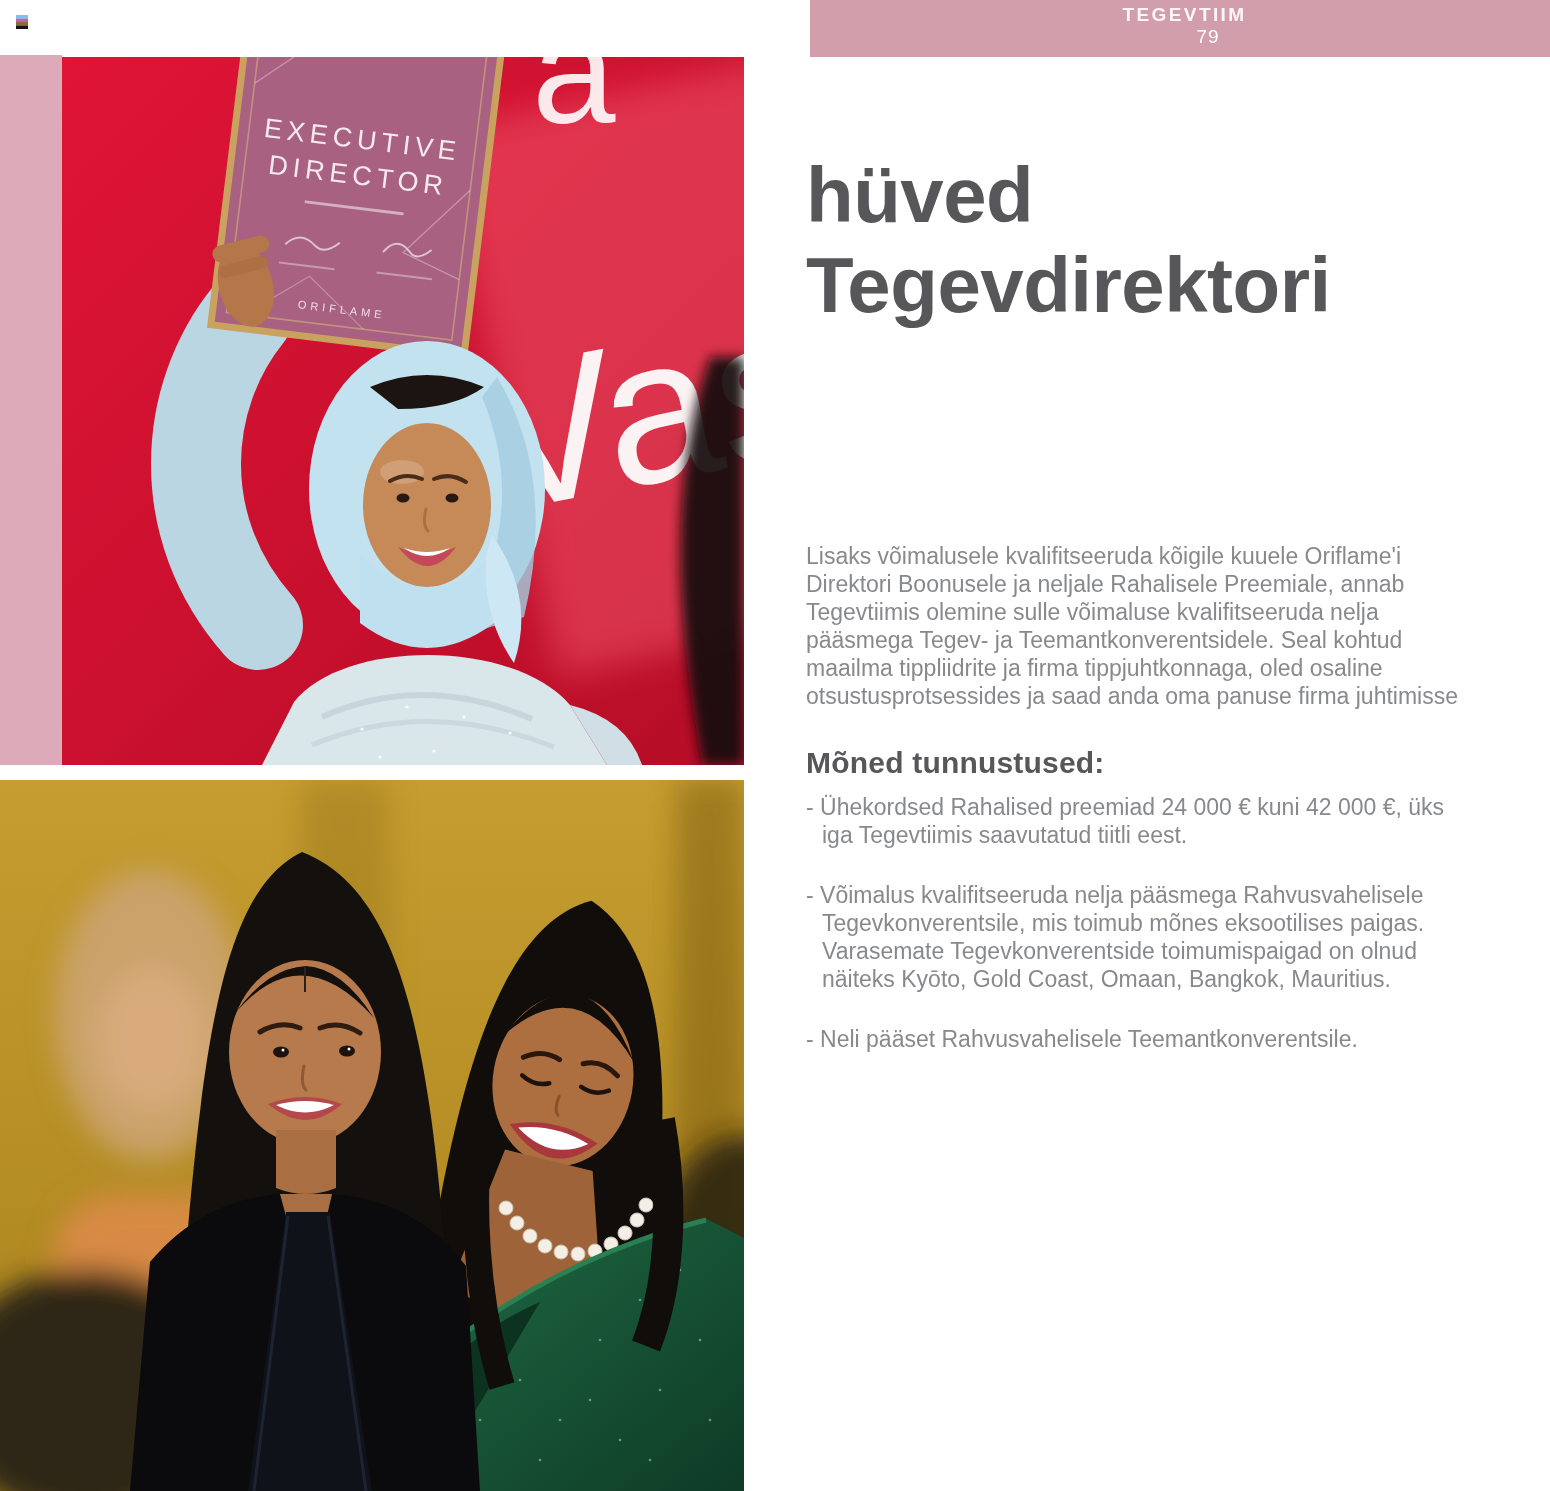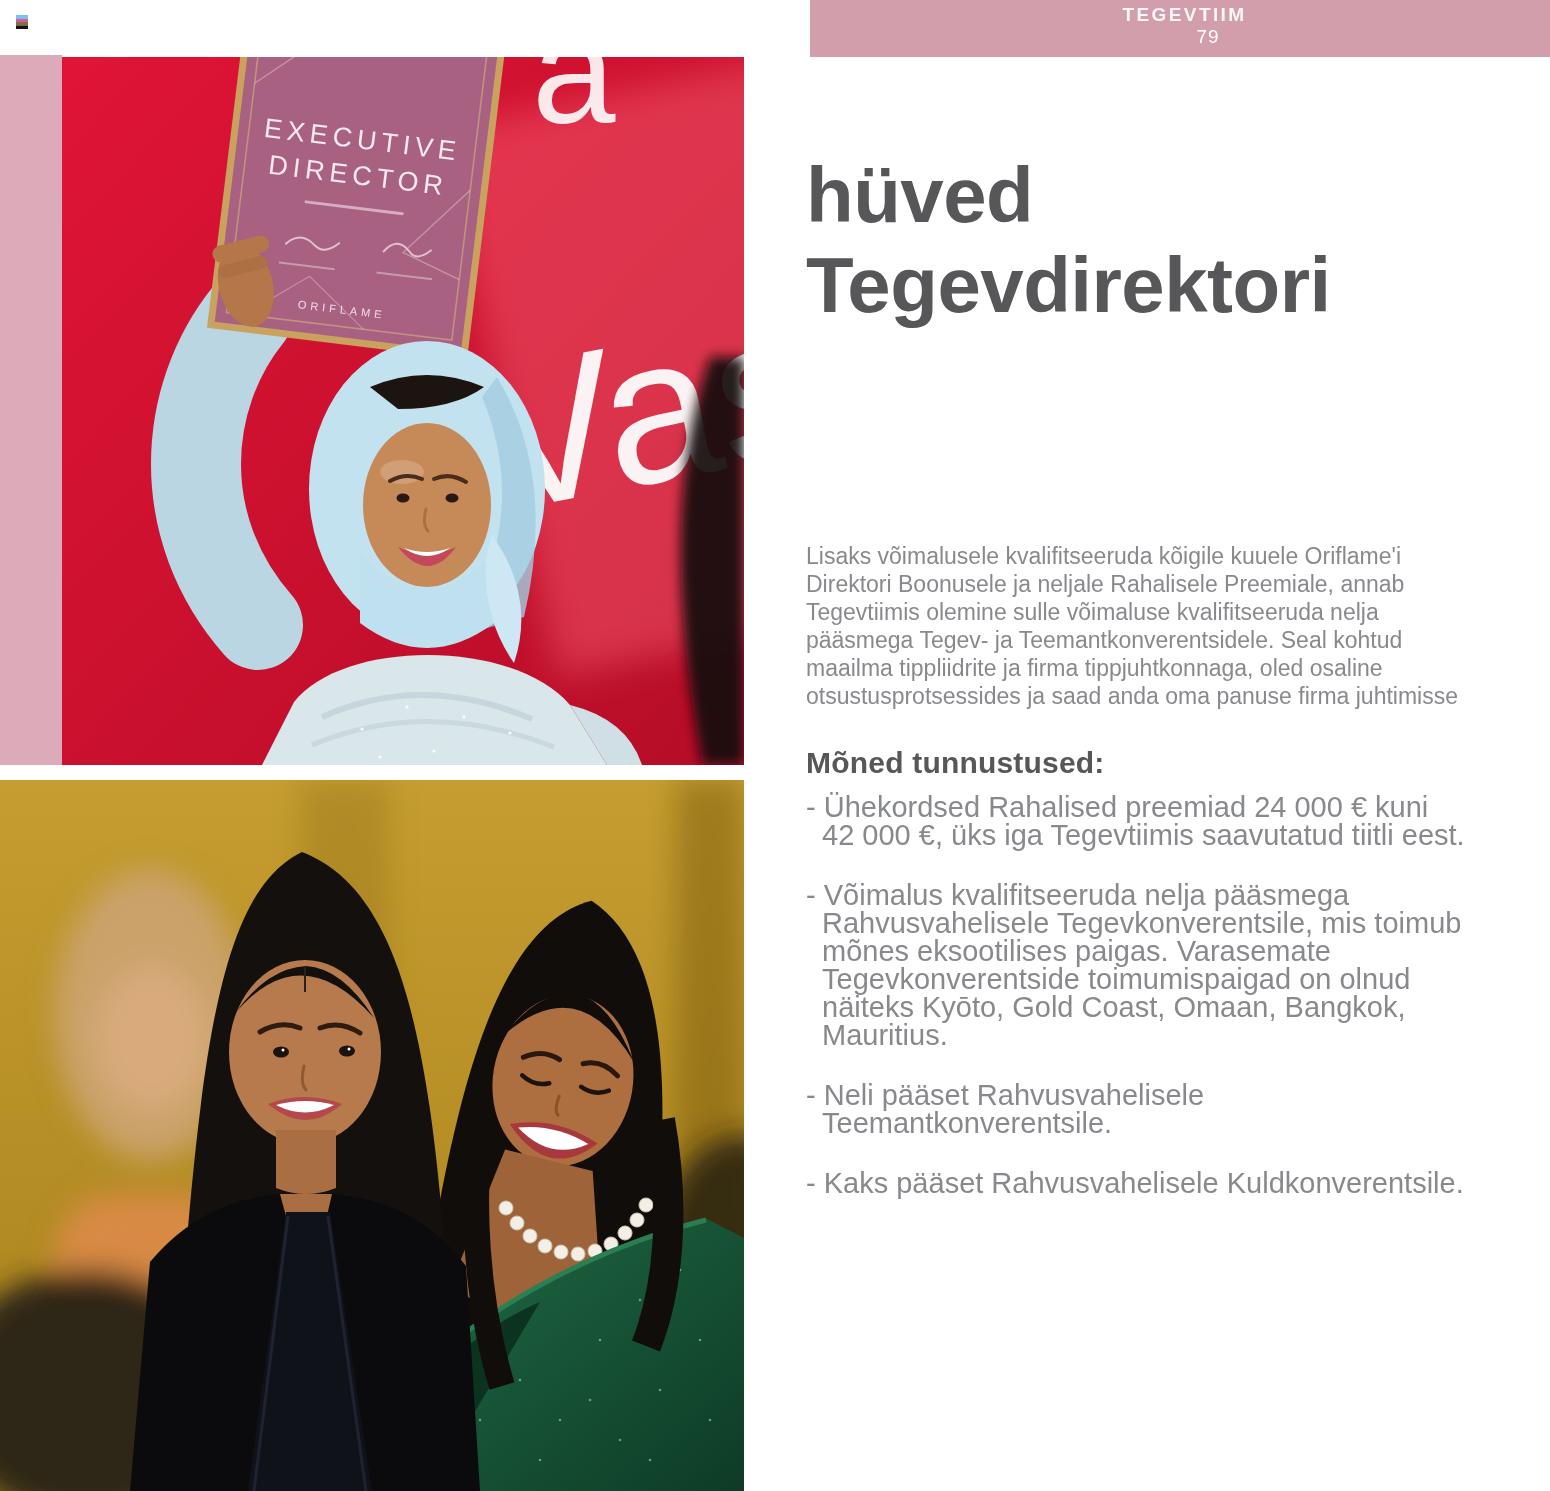--- a/index.html
+++ b/index.html
@@ -22,21 +22,21 @@
   .photo-top{left:62px;top:57px;width:682px;height:708px;}
   .photo-bottom{left:0;top:780px;width:744px;height:711px;}
   .photo svg{display:block;}
 
   .content{position:absolute;left:806px;top:150px;width:660px;color:#87898c;}
   .content h1{margin:0;font-size:78px;line-height:1.16;font-weight:700;
               color:#57575a;letter-spacing:-.5px;}
   .content h1 span{display:block;}
   .intro{margin:211px 0 0;font-size:23px;line-height:28px;font-weight:400;}
   .content h2{margin:36px 0 0;font-size:30px;font-weight:700;color:#57575a;letter-spacing:.2px;}
-  .benefits{list-style:none;margin:13px 0 0;padding:0;font-size:29px;line-height:28px;}
+  .benefits{list-style:none;margin:13px 0 0;padding:0;font-size:23px;line-height:28px;}
   .benefits li{padding-left:16px;text-indent:-16px;margin-bottom:32px;}
 </style>
 </head>
 <body>
 
 <div class="page">
 
   <svg class="corner-icon" viewBox="0 0 12 14">
     <rect x="0" y="0" width="12" height="3.5" fill="#6fc8f2"></rect>
     <rect x="0" y="3.5" width="12" height="3.5" fill="#c263ae"></rect>
@@ -241,17 +241,16 @@
     <h1>
       <span>hüved</span>
       <span>Tegevdirektori</span>
     </h1>
     <p class="intro">Lisaks võimalusele kvalifitseeruda kõigile kuuele Oriflame'i Direktori Boonusele ja neljale Rahalisele Preemiale, annab Tegevtiimis olemine sulle võimaluse kvalifitseeruda nelja pääsmega Tegev- ja Teemantkonverentsidele. Seal kohtud maailma tippliidrite ja firma tippjuhtkonnaga, oled osaline otsustusprotsessides ja saad anda oma panuse firma juhtimisse</p>
     <h2>Mõned tunnustused:</h2>
     <ul class="benefits">
       <li>- Ühekordsed Rahalised preemiad 24 000 € kuni 42 000 €, üks iga Tegevtiimis saavutatud tiitli eest.</li>
       <li>- Võimalus kvalifitseeruda nelja pääsmega Rahvusvahelisele Tegevkonverentsile, mis toimub mõnes eksootilises paigas. Varasemate Tegevkonverentside toimumispaigad on olnud näiteks Kyōto, Gold Coast, Omaan, Bangkok, Mauritius.</li>
       <li>- Neli pääset Rahvusvahelisele Teemantkonverentsile.</li>
-      <li>- Kaks pääset Rahvusvahelisele Kuldkonverentsile.</li>
     </ul>
   </div>
 
 </div>
 
 </body></html>

